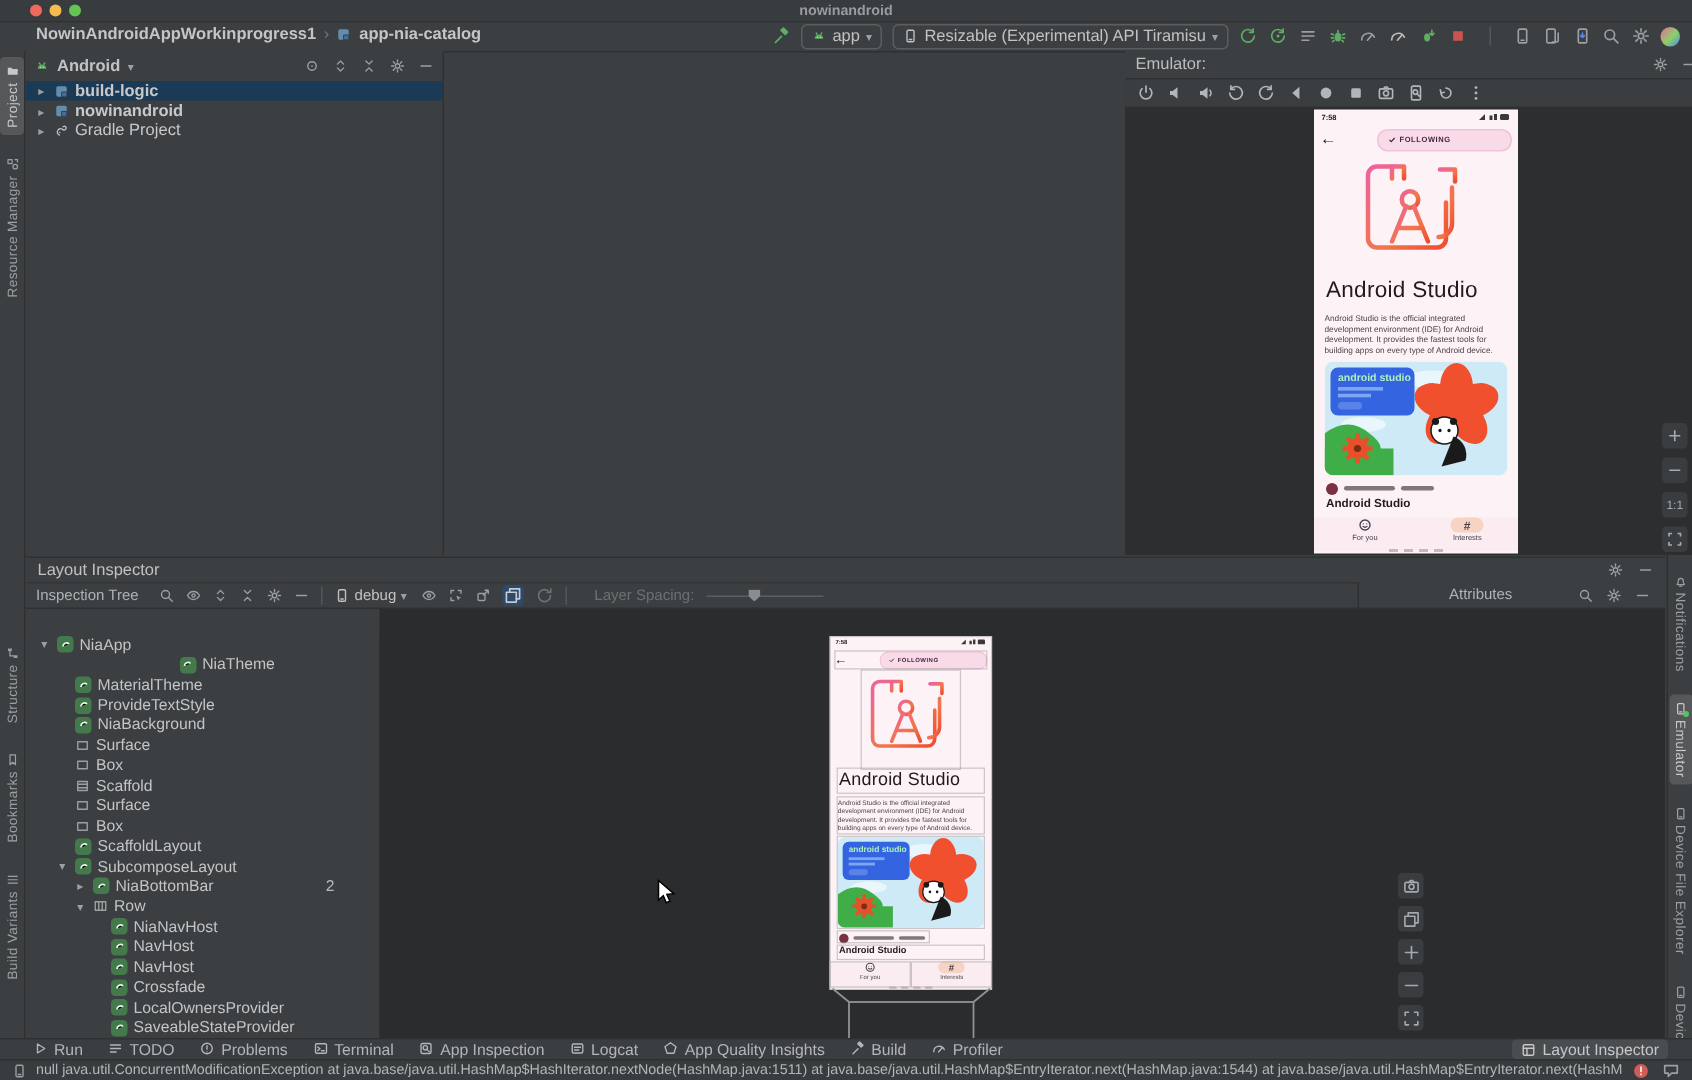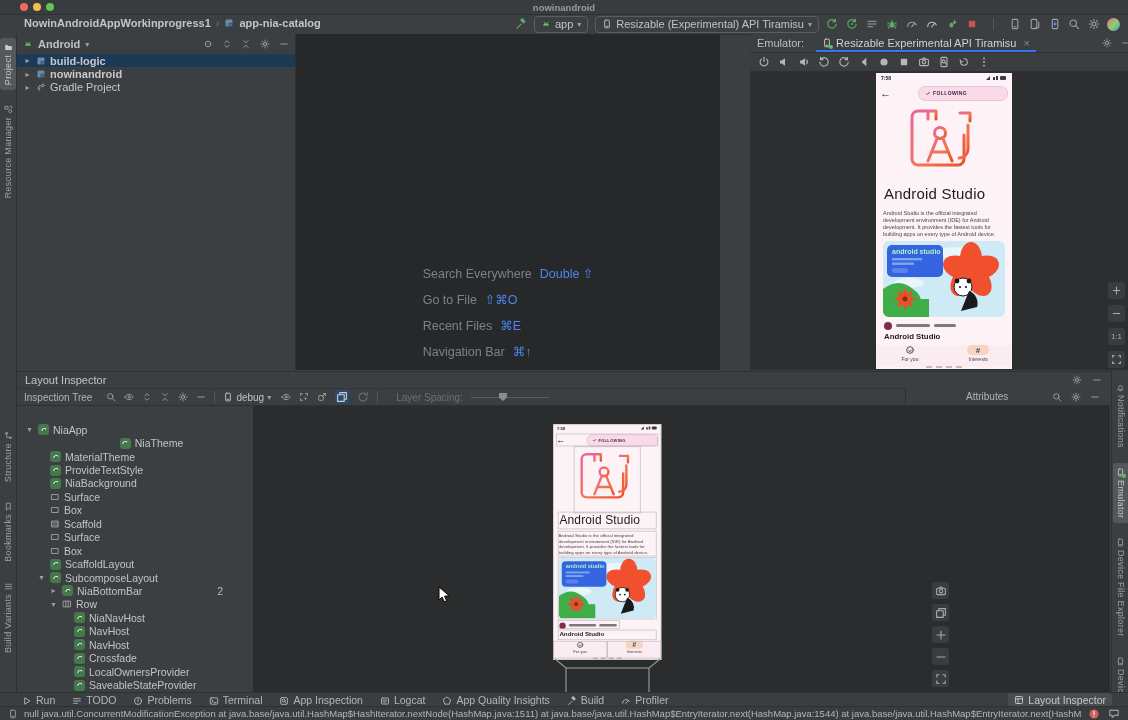--- a/index.html
+++ b/index.html
@@ -107,21 +107,21 @@
   .canvas{left:253px;top:406px;width:857px;height:286px;background:#2a2c2d;overflow:hidden;}
   .attr-head{left:905px;top:388px;width:205px;height:18px;background:#3c3f41;border-bottom:1px solid #2e3031;border-left:1px solid #2e3031;display:flex;align-items:center;padding:0 10px 0 60px;box-sizing:border-box;font-size:10px;color:#b0b3b5;}
   .attr-head .ric{margin-left:auto;display:flex;gap:9px;color:#9da0a2;}
   .insp-device{position:absolute;left:300px;top:18px;width:109px;height:237px;}
   .insp-device .dscreen{transform:scale(0.7973);transform-origin:0 0;}
   .ovl{position:absolute;border:1px solid rgba(160,160,160,.55);pointer-events:none;}
   .canvas-controls{position:absolute;left:679px;top:176px;display:flex;flex-direction:column;gap:5px;}
   .cursor{position:absolute;left:185px;top:180px;}
   
   .twbar{left:0;top:692px;width:1128px;height:14px;background:#3b3e40;border-top:1px solid #2e3031;display:flex;align-items:center;gap:17px;padding-left:22px;box-sizing:border-box;}
-  .tw-btn{display:flex;align-items:flex-end;gap:4px;color:#b3b6b8;font-size:10.5px;}
+  .tw-btn{display:flex;align-items:flex-start;gap:4px;color:#b3b6b8;font-size:10.5px;}
   .tw-right{margin-left:auto;margin-right:16px;background:#494d4f;border-radius:3px;padding:0 6px;height:13px;display:flex;align-items:center;gap:4px;color:#c6c8ca;font-size:10.5px;}
   .statusbar{left:0;top:706px;width:1128px;height:14px;background:#393c3e;border-top:1px solid #2e3031;display:flex;align-items:center;gap:6px;padding:0 8px;box-sizing:border-box;color:#b3b6b8;font-size:9.5px;white-space:nowrap;overflow:hidden;}
   .statusbar .msg{overflow:hidden;text-overflow:clip;flex:1;}
   .statusbar .ric{display:flex;gap:8px;flex:none;}
 </style>
 </head>
 <body>
 
 <div class="app">
 
@@ -444,43 +444,24 @@
             <svg viewBox="0 0 12 12">
               <path d="M7.2 3c1.7-1.1 3.2.3 2.3 1.8-.6 1-1.9 1-2.7.3C5.4 4 3.8 4.5 3 6c-.8 1.5-.1 3.1 1.3 3.7"></path>
               <circle cx="4.6" cy="7.6" r=".6" fill="currentColor" stroke="none"></circle>
             </svg>
           </span>
           <span class="lbl">Gradle Project</span>
         </div>
       </div>
   </div>
 
-  <div class="abs editor">
-    <div class="shortcuts" id="shortcuts">
-        <div class="sc-row"><span>Search Everywhere</span><span class="keys">Double ⇧</span></div>
-        <div class="sc-row"><span>Go to File</span><span class="keys">⇧⌘O</span></div>
-        <div class="sc-row"><span>Recent Files</span><span class="keys">⌘E</span></div>
-        <div class="sc-row"><span>Navigation Bar</span><span class="keys">⌘↑</span></div>
-      </div>
-  </div>
 
   <div class="abs emul">
     <div class="emul-head">
       <span>Emulator:</span>
-      <span class="emul-tab">
-        <span class="icn sm dotgreen" id="emul-tab-icon">
-            <svg viewBox="0 0 12 12">
-              <rect x="3.2" y="1.4" width="5.6" height="9.2" rx="1"></rect>
-              <path d="M5 8.8h2"></path>
-            </svg>
-          </span>
-        <span>Resizable Experimental API Tiramisu</span>
-        <span class="x">×</span>
-        <span class="emul-underline"></span>
-      </span>
       <span class="emul-headicons">
         <span class="icn sm" id="emul-gear">
             <svg viewBox="0 0 12 12">
               <circle cx="6" cy="6" r="1.8"></circle>
               <path d="M6 1.2v1.6M6 9.2v1.6M1.2 6h1.6M9.2 6h1.6M2.6 2.6l1.2 1.2M8.2 8.2l1.2 1.2M9.4 2.6L8.2 3.8M3.8 8.2L2.6 9.4"></path>
             </svg>
           </span>
         <span class="icn sm" id="emul-hide">
             <svg viewBox="0 0 12 12">
               <path d="M2 6h8"></path>

